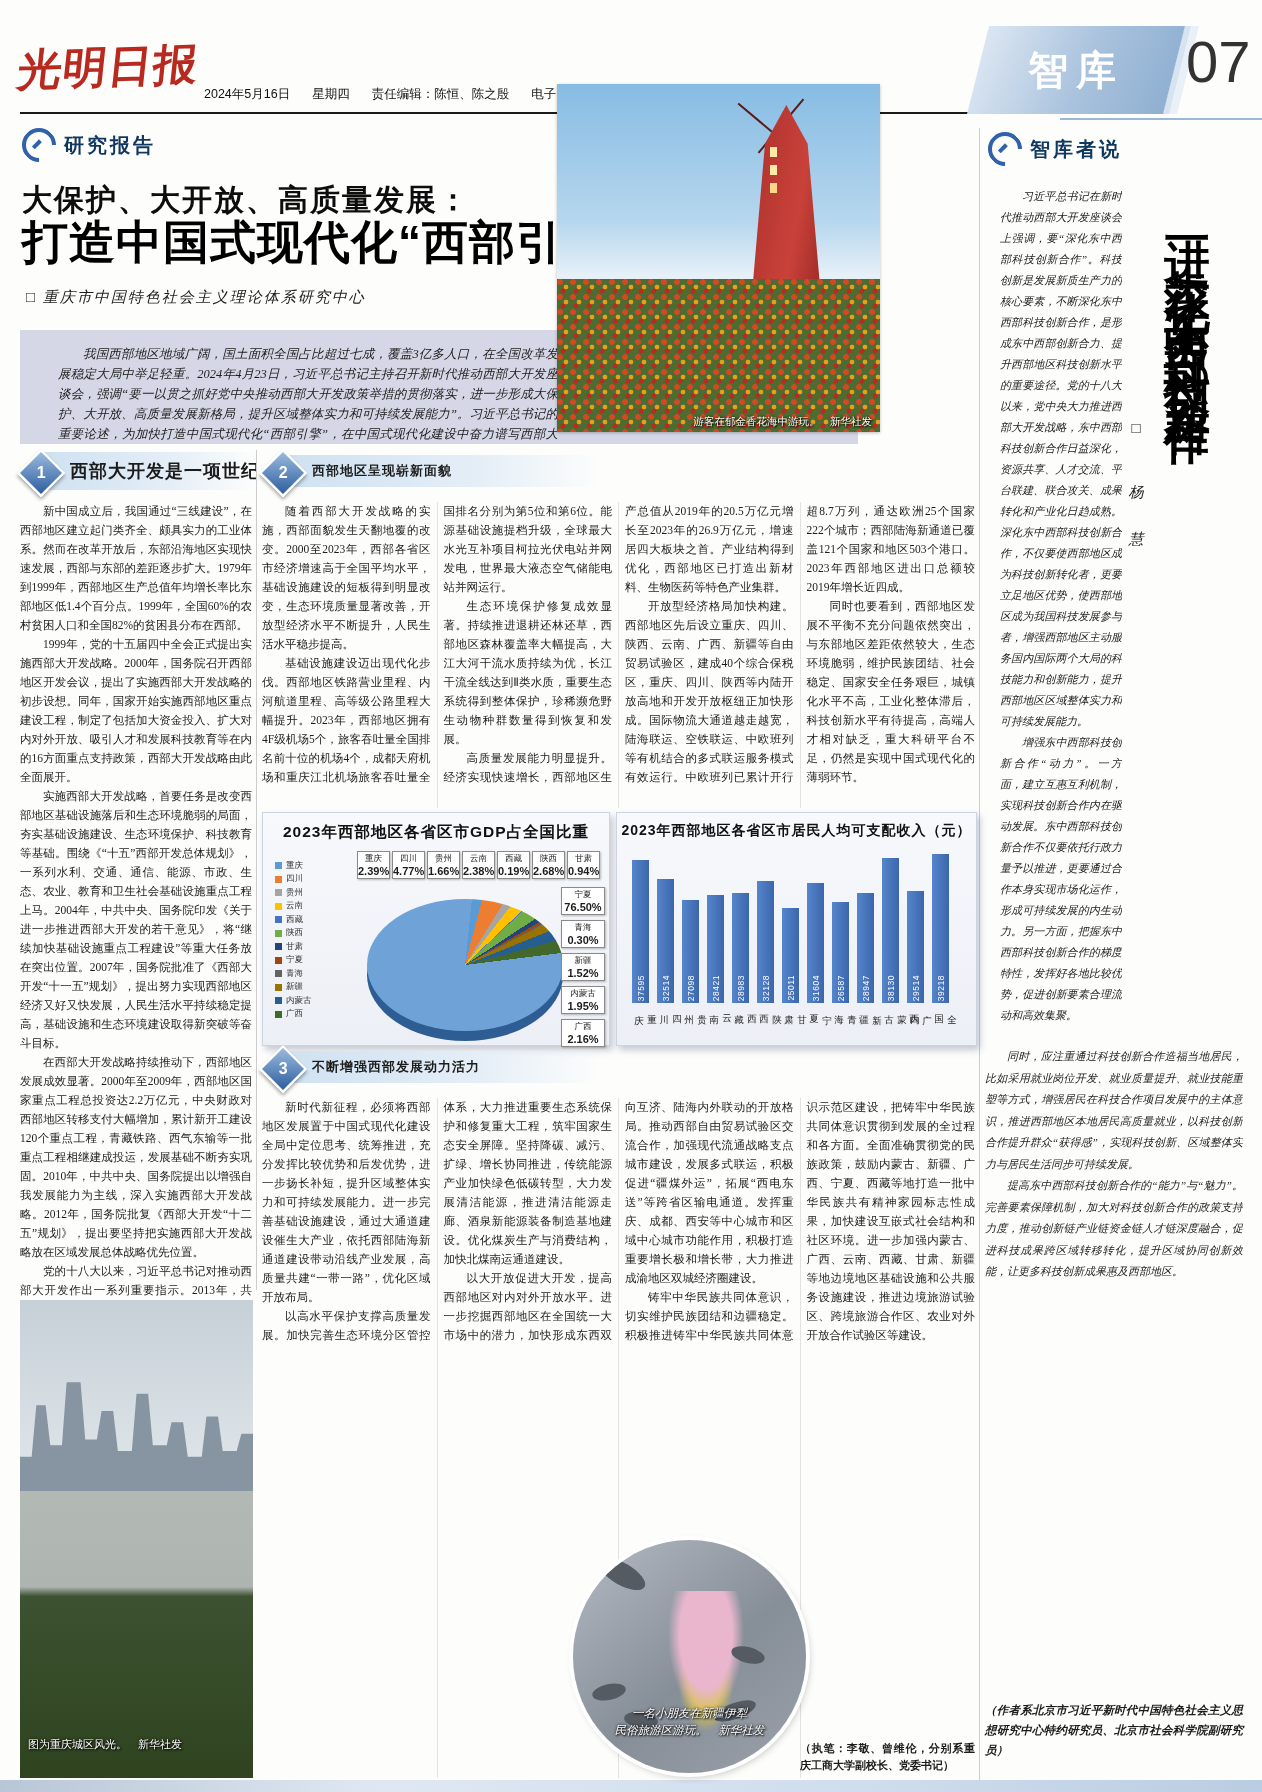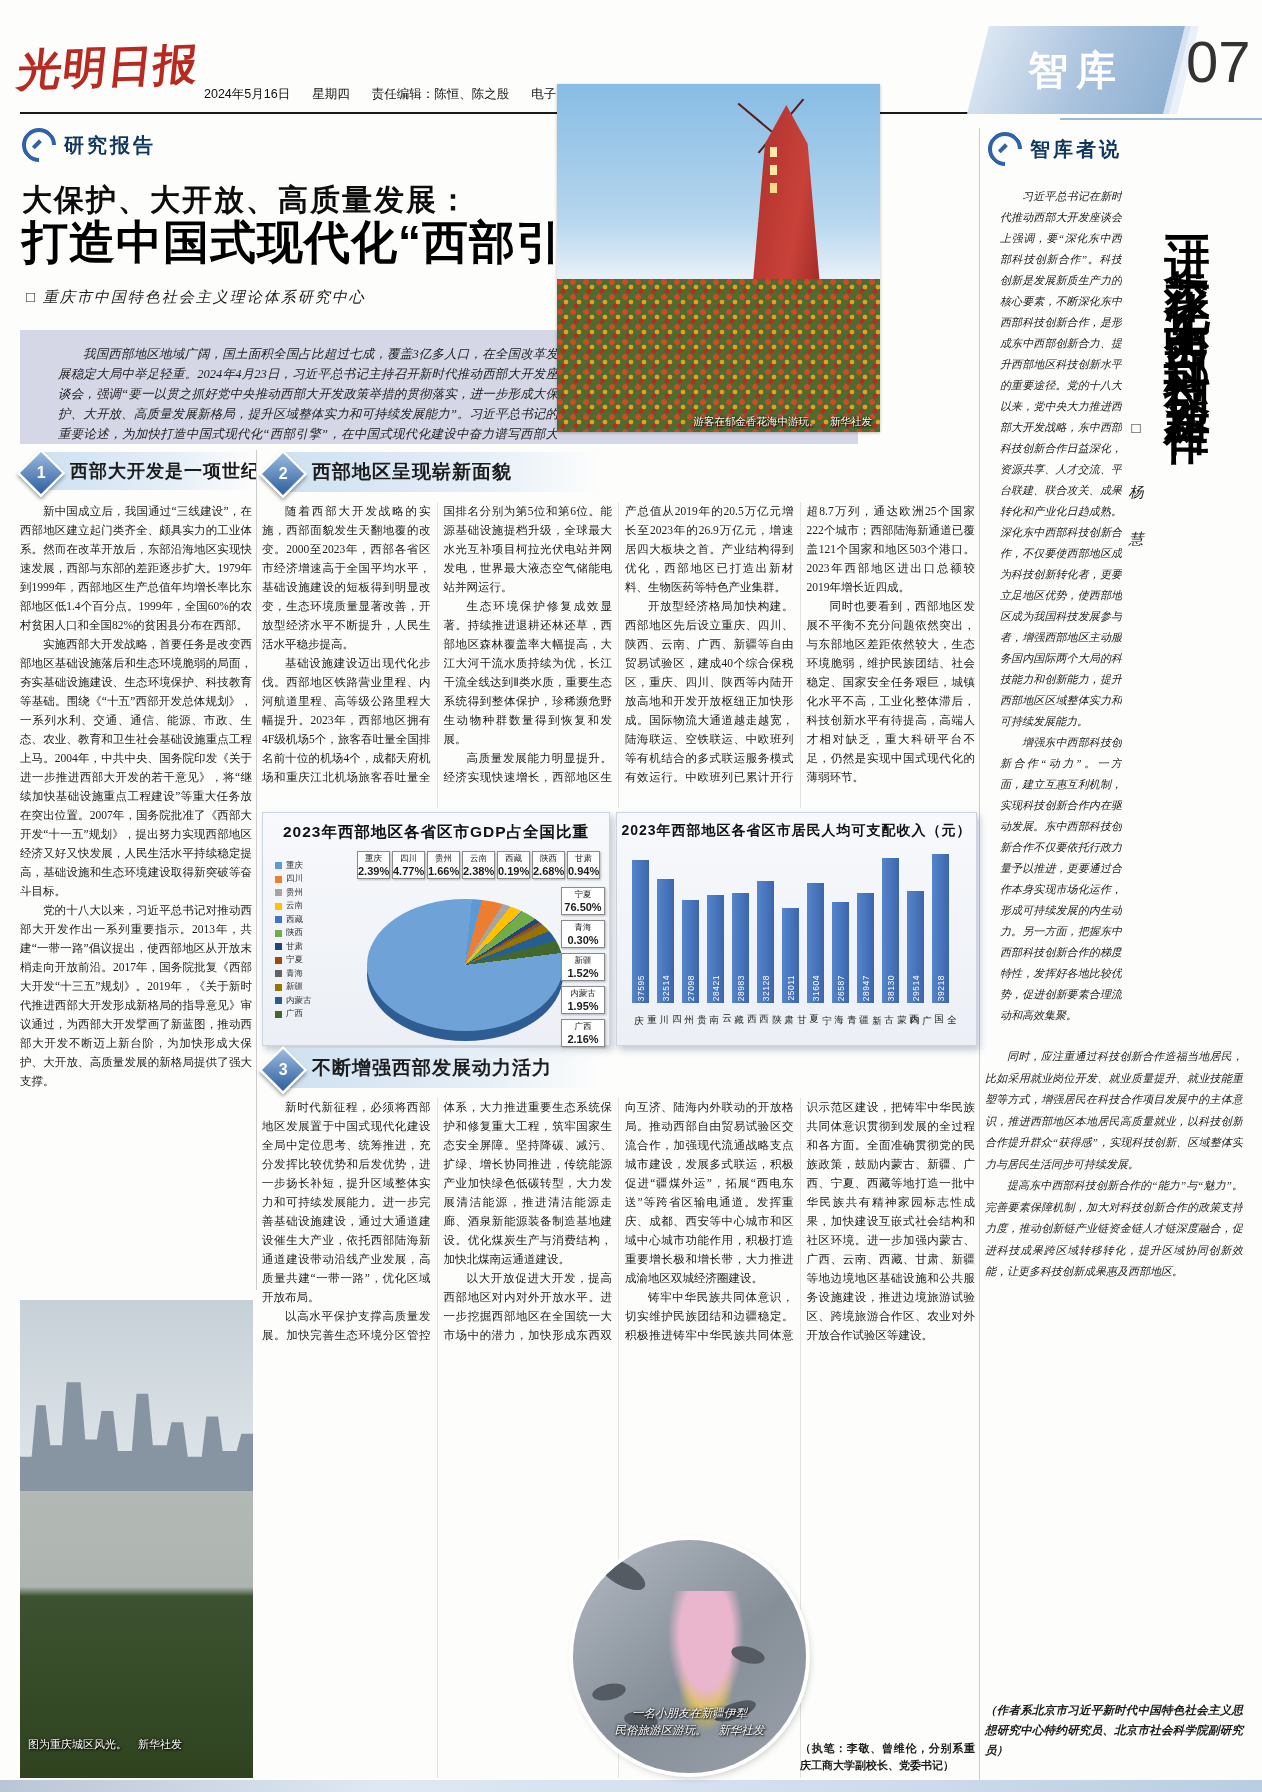--- a/index.html
+++ b/index.html
@@ -61,21 +61,21 @@
 
   
   .sec-head{display:flex;align-items:center;z-index:2;}
   .diamond{width:30px;height:30px;transform:rotate(45deg);flex:none;margin:4px 0 0 4px;
         background:linear-gradient(135deg,#9cbbdf,#2d5e9e);border:2px solid #fff;
         box-shadow:2px 2px 4px rgba(0,0,0,.35);z-index:2;display:flex;align-items:center;justify-content:center;}
   .diamond span{transform:rotate(-45deg);color:#fff;font-weight:bold;font-size:16px;
         font-family:"Liberation Sans",sans-serif;}
   .sec-bar{flex:1;margin-left:-16px;padding:7px 4px 7px 28px;white-space:nowrap;overflow:hidden;
         background:linear-gradient(90deg,#cfe1f1 0%,#e4eef7 60%,rgba(255,255,255,0) 100%);
-        font-size:19px;font-weight:bold;letter-spacing:1px;font-family:"Liberation Sans",sans-serif;}
+        font-size:13px;font-weight:bold;letter-spacing:1px;font-family:"Liberation Sans",sans-serif;}
 
   .body-text{font-size:11.5px;line-height:19px;text-align:justify;overflow:hidden;}
   .body-text p{margin:0;text-indent:2em;}
   .cols4{column-count:4;column-gap:13px;column-rule:1px solid #e2e2e2;}
 
   .vrule{width:1px;background:#ccc;}
 
   
   .chart-card{top:812px;height:232px;background:linear-gradient(#f7f9fc,#eceff5);
         border:1px solid #ccd4e0;box-shadow:3px 4px 7px rgba(110,120,145,.4);}
@@ -186,21 +186,23 @@
   <div class="abs vrule sb-divider"></div>
 
   <div class="abs sec-head" style="left:20px;top:452px;width:236px;">
     <div class="diamond">
         <span>1</span>
       </div>
     <div class="sec-bar" style="font-size:18px;">西部大开发是一项世纪工程</div>
   </div>
   <div class="abs body-text" style="left:20px;top:502px;width:232px;height:794px;">
       <p class="para">新中国成立后，我国通过“三线建设”，在西部地区建立起门类齐全、颇具实力的工业体系。然而在改革开放后，东部沿海地区实现快速发展，西部与东部的差距逐步扩大。1979年到1999年，西部地区生产总值年均增长率比东部地区低1.4个百分点。1999年，全国60%的农村贫困人口和全国82%的贫困县分布在西部。</p>
+      <p class="para">1999年，党的十五届四中全会正式提出实施西部大开发战略。2000年，国务院召开西部地区开发会议，提出了实施西部大开发战略的初步设想。同年，国家开始实施西部地区重点建设工程，制定了包括加大资金投入、扩大对内对外开放、吸引人才和发展科技教育等在内的16方面重点支持政策，西部大开发战略由此全面展开。</p>
       <p class="para">实施西部大开发战略，首要任务是改变西部地区基础设施落后和生态环境脆弱的局面，夯实基础设施建设、生态环境保护、科技教育等基础。围绕《“十五”西部开发总体规划》，一系列水利、交通、通信、能源、市政、生态、农业、教育和卫生社会基础设施重点工程上马。2004年，中共中央、国务院印发《关于进一步推进西部大开发的若干意见》，将“继续加快基础设施重点工程建设”等重大任务放在突出位置。2007年，国务院批准了《西部大开发“十一五”规划》，提出努力实现西部地区经济又好又快发展，人民生活水平持续稳定提高，基础设施和生态环境建设取得新突破等奋斗目标。</p>
+      <p class="para">在西部大开发战略持续推动下，西部地区发展成效显著。2000年至2009年，西部地区国家重点工程总投资达2.2万亿元，中央财政对西部地区转移支付大幅增加，累计新开工建设120个重点工程，青藏铁路、西气东输等一批重点工程相继建成投运，发展基础不断夯实巩固。2010年，中共中央、国务院提出以增强自我发展能力为主线，深入实施西部大开发战略。2012年，国务院批复《西部大开发“十二五”规划》，提出要坚持把实施西部大开发战略放在区域发展总体战略优先位置。</p>
       <p class="para">党的十八大以来，习近平总书记对推动西部大开发作出一系列重要指示。2013年，共建“一带一路”倡议提出，使西部地区从开放末梢走向开放前沿。2017年，国务院批复《西部大开发“十三五”规划》。2019年，《关于新时代推进西部大开发形成新格局的指导意见》审议通过，为西部大开发擘画了新蓝图，推动西部大开发不断迈上新台阶，为加快形成大保护、大开放、高质量发展的新格局提供了强大支撑。</p>
     </div>
 
   <div class="abs citypic">
     <div class="skyline"></div>
     <div class="photo-cap">图为重庆城区风光。　新华社发</div>
   </div>
 
   <div class="abs sec-head" style="left:262px;top:452px;width:340px;">
     <div class="diamond">

